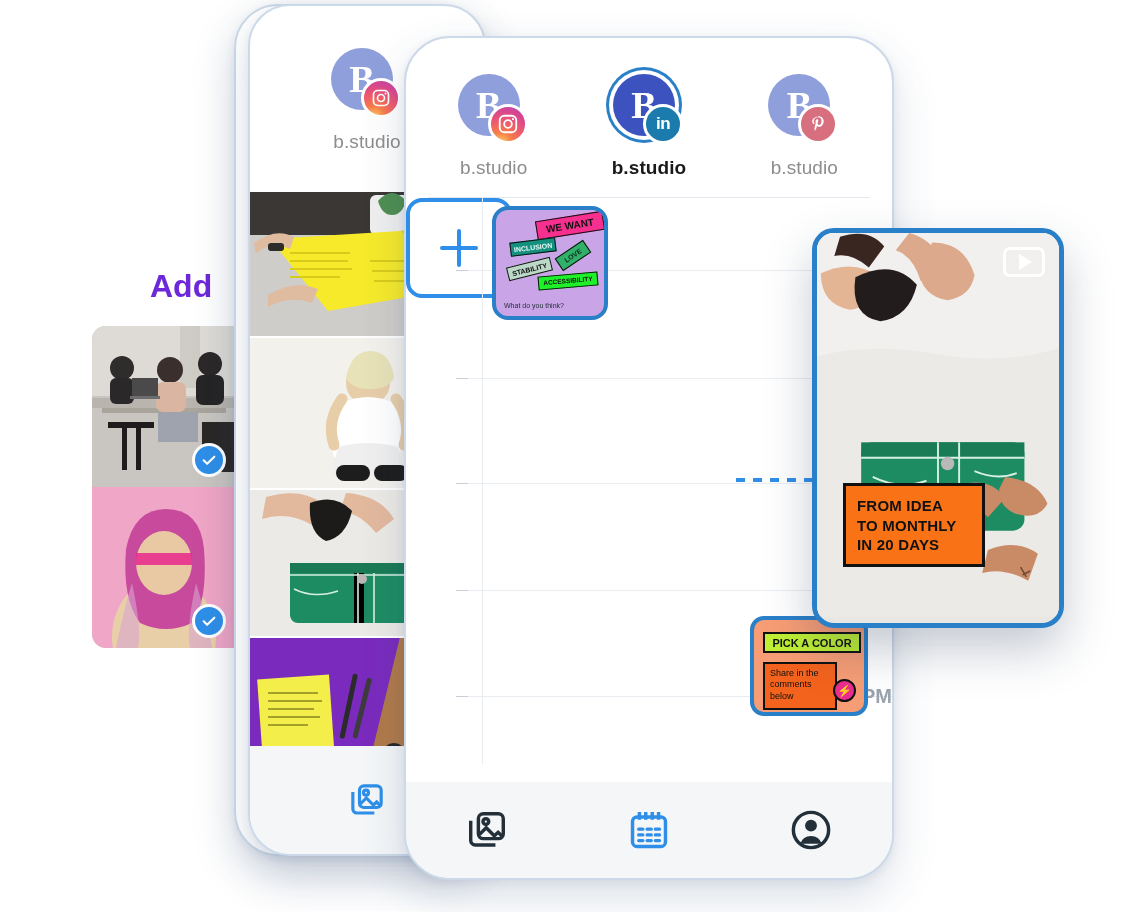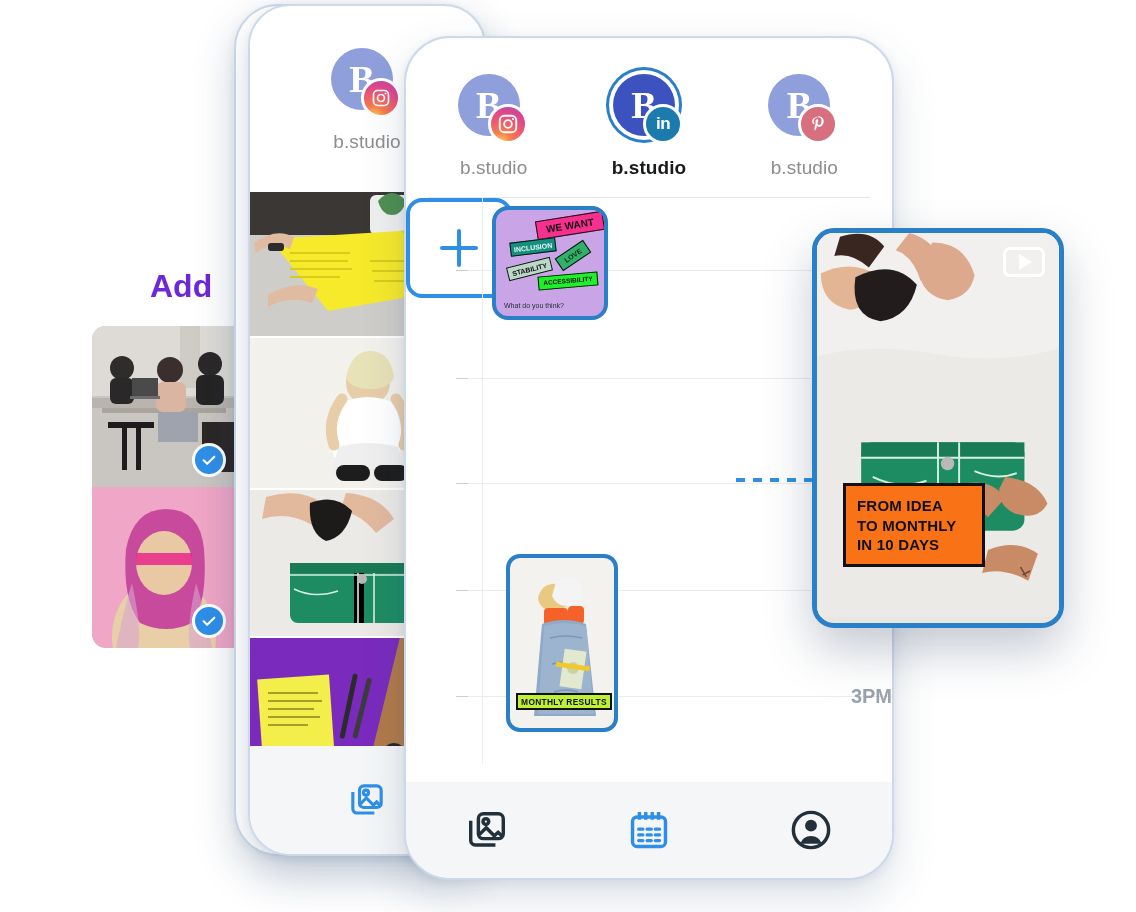--- a/index.html
+++ b/index.html
@@ -379,40 +379,26 @@
         <div class="sticky" style="left:42px;top:64px;width:60px;height:14px;background:#1ef02a;font-size:6.5px;transform:rotate(-5deg);">ACCESSIBILITY</div>
         <div class="ask">What do you think?</div>
       </div>
 
 
       <div id="card-add">
         <div class="plus"></div>
       </div>
       <div id="dashline"></div>
 
-      <div class="tcard" id="card-monthly">
-        <svg class="legs" viewBox="0 0 76 160">
-          <path d="M10 30 q4-16 20-14 q12 2 12 14 q0 10-14 12 q-16 2-18-12z" fill="#e9c97f"></path>
-          <path d="M28 14 q16-10 26 4 q6 12-8 18 q-16 6-22-8z" fill="#f4f4f4"></path>
-          <rect x="16" y="40" width="24" height="18" rx="4" fill="#f4622a"></rect>
-          <rect x="40" y="38" width="16" height="18" rx="4" fill="#f4622a"></rect>
-          <path d="M14 56 q22-8 44 0 l10 92 h-62z" fill="#8fa9c8"></path>
-          <path d="M16 58 q22-6 42 0 l8 88 h-56z" fill="#9db4cf"></path>
-          <g stroke="#7d96b4" stroke-width="1.4" fill="none">
-            <path d="M22 70 q16-4 32 0"></path>
-              <path d="M24 96 q14-4 28 0"></path>
-              <path d="M26 124 q12-4 24 0"></path>
-          </g>
-          <rect x="34" y="82" width="22" height="38" fill="#e3e9cf" transform="rotate(8 45 101)"></rect>
-          <circle cx="45" cy="100" r="6" fill="#c7d2ab"></circle>
-          <rect x="28" y="96" width="34" height="5" fill="#f2c82a" transform="rotate(8 45 98)"></rect>
-        </svg>
-        <div class="label-neon" style="left:6px;bottom:18px;width:96px;height:17px;font-size:8.4px;">MONTHLY RESULTS</div>
-      </div>
-
+
+      <div class="tcard" id="card-pick">
+        <div class="hdr">PICK A COLOR</div>
+        <div class="body">Share in the comments below</div>
+        <div class="dot">⚡</div>
+      </div>
     </div>
 
     <div class="navbar">
       <div class="navbtn">
         <svg width="46" height="46" viewBox="0 0 24 24" fill="none" stroke="#23303a" stroke-width="1.8">
           <rect x="7.5" y="3.5" width="13" height="13" rx="2.6"></rect>
           <circle cx="11.4" cy="7.6" r="1.5"></circle>
           <path d="M8 14.4l3.6-3.6 4.2 4.2 2-1.8 2.7 2.6"></path>
           <path d="M16.4 19.8H5.9A2.4 2.4 0 0 1 3.5 17.4V7.2"></path>
         </svg>
@@ -461,17 +447,17 @@
       <path d="M196 254 q34 4 44 28 q-10 18-34 10 q-18-8-16-26z" fill="#c98a66"></path>
       <path d="M178 330 q30-12 52 4 l-10 28 q-26-14-48-8z" fill="#c98a66"></path>
       <path d="M212 348 l6 10 m-4-2 l8-4" stroke="#6b4a38" stroke-width="1.6" fill="none"></path>
     </svg>
     <div class="playbtn">
         <div class="tri"></div>
       </div>
     <div class="pinkbox">
       <div>FROM IDEA</div>
       <div>TO MONTHLY</div>
-      <div>IN 10 DAYS</div>
+      <div>IN 20 DAYS</div>
     </div>
   </div>
 
 </div>
 
 </body></html>

